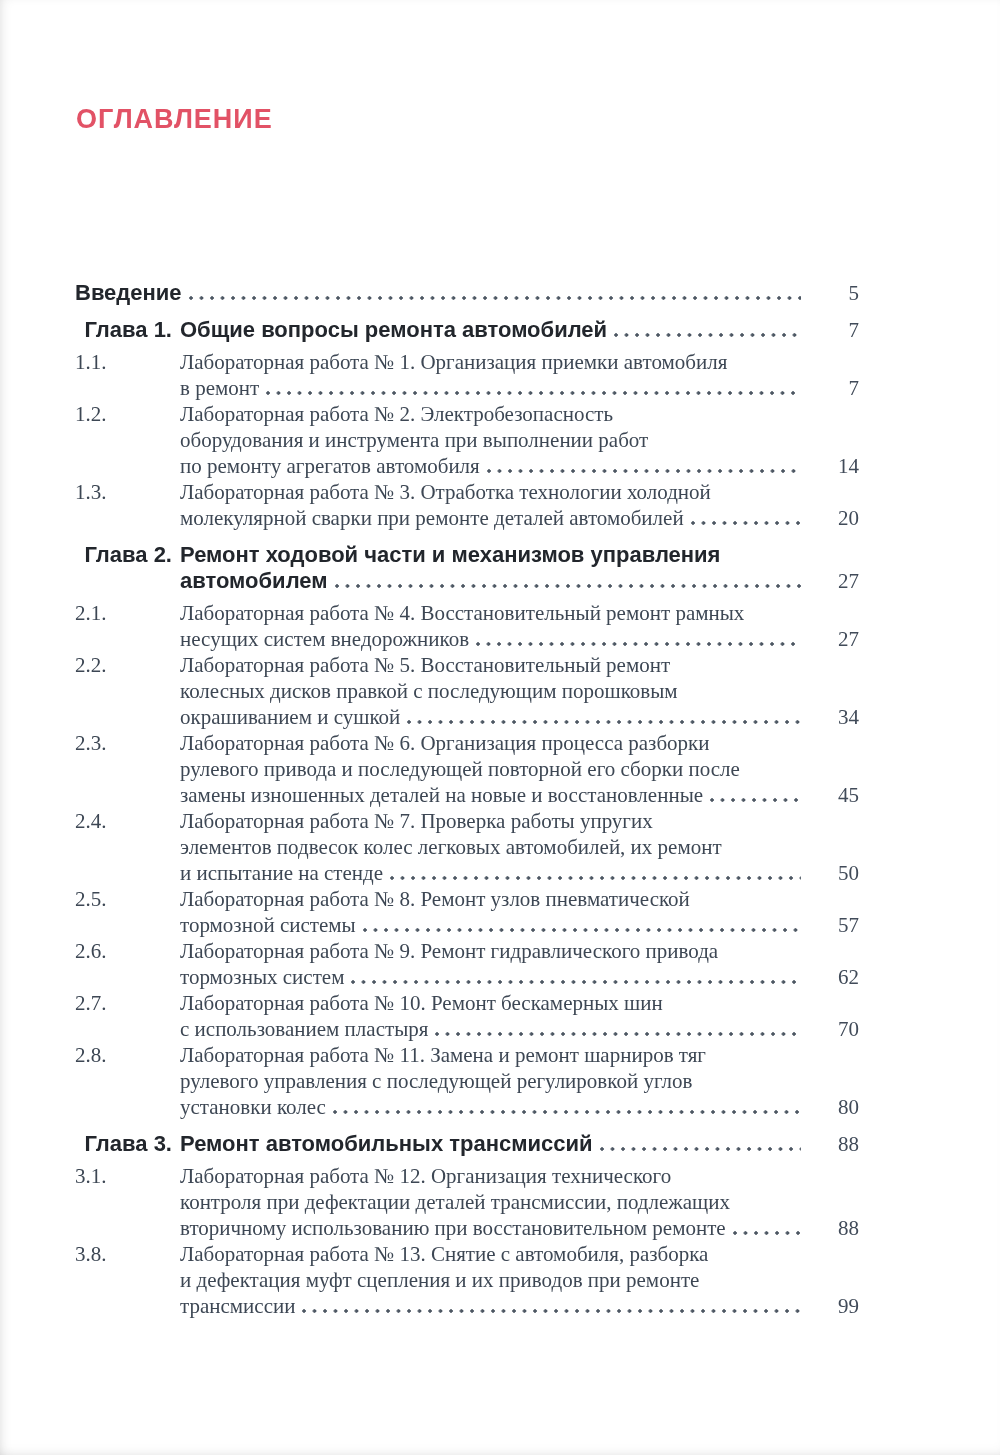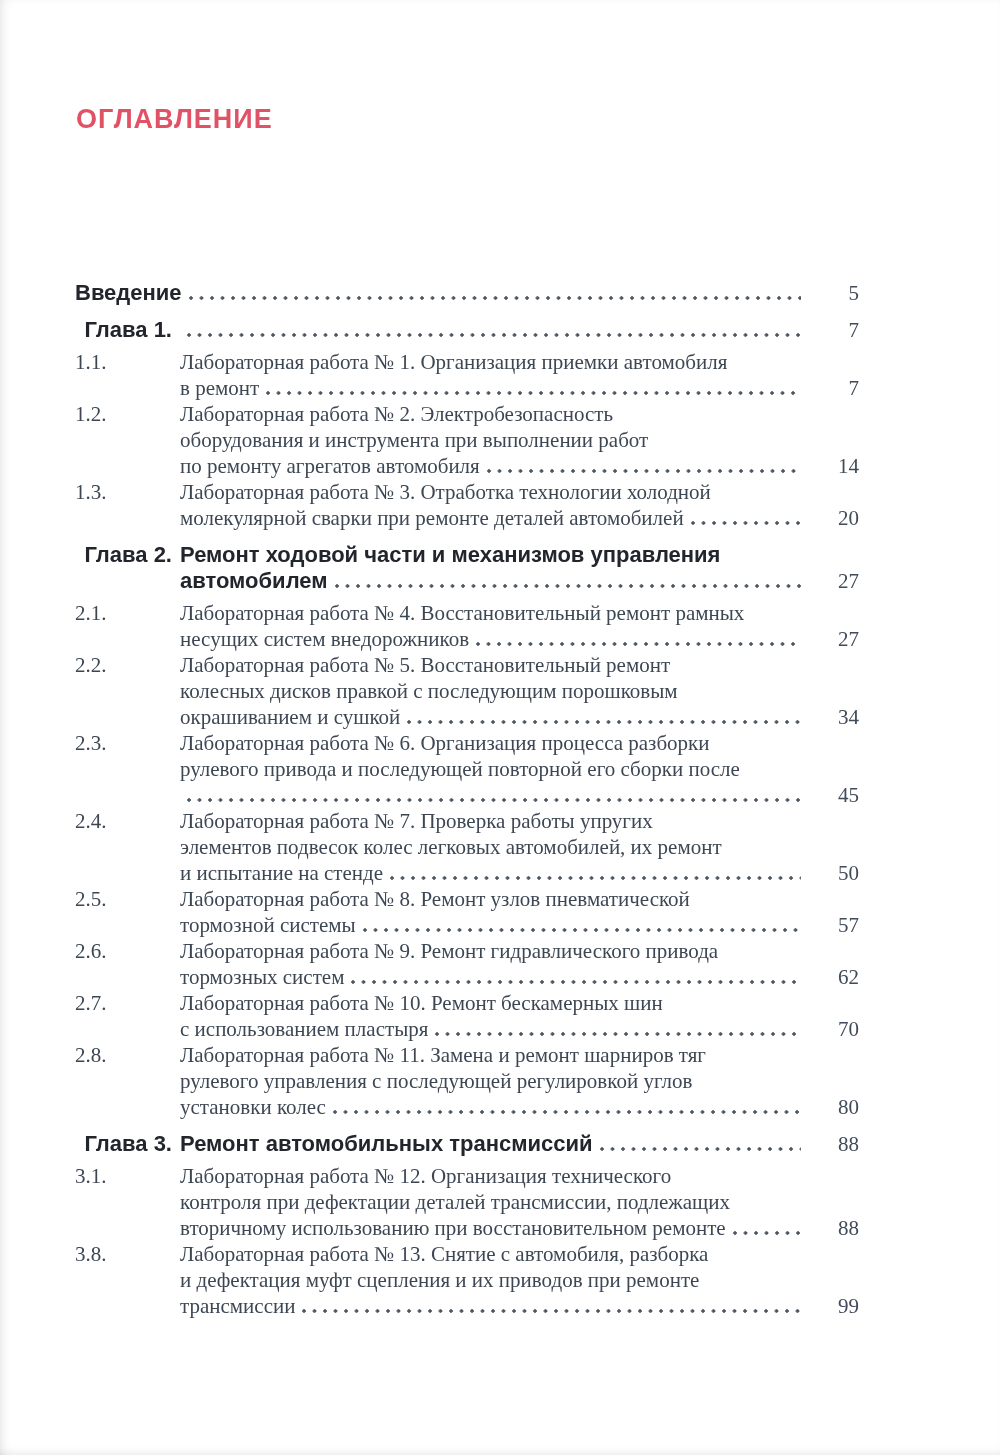--- a/index.html
+++ b/index.html
@@ -67,20 +67,21 @@
       <div class="line lastline">
         <span class="txt">Введение</span>
         <span class="leader"></span>
         <span class="pagenum">5</span>
       </div>
     </div>
 
     <div class="entry chapter">
       <span class="num">Глава 1.</span>
       <div class="line lastline">
+        <span class="txt">Общие вопросы ремонта автомобилей</span>
         <span class="leader"></span>
         <span class="pagenum">7</span>
       </div>
     </div>
 
     <div class="entry section">
       <span class="num">1.1.</span>
       <div class="line">Лабораторная работа № 1. Организация приемки автомобиля</div>
       <div class="line lastline">
         <span class="txt">в ремонт</span>
@@ -139,20 +140,21 @@
         <span class="leader"></span>
         <span class="pagenum">34</span>
       </div>
     </div>
 
     <div class="entry section">
       <span class="num">2.3.</span>
       <div class="line">Лабораторная работа № 6. Организация процесса разборки</div>
       <div class="line">рулевого привода и последующей повторной его сборки после</div>
       <div class="line lastline">
+        <span class="txt">замены изношенных деталей на новые и восстановленные</span>
         <span class="leader"></span>
         <span class="pagenum">45</span>
       </div>
     </div>
 
     <div class="entry section">
       <span class="num">2.4.</span>
       <div class="line">Лабораторная работа № 7. Проверка работы упругих</div>
       <div class="line">элементов подвесок колес легковых автомобилей, их ремонт</div>
       <div class="line lastline">

